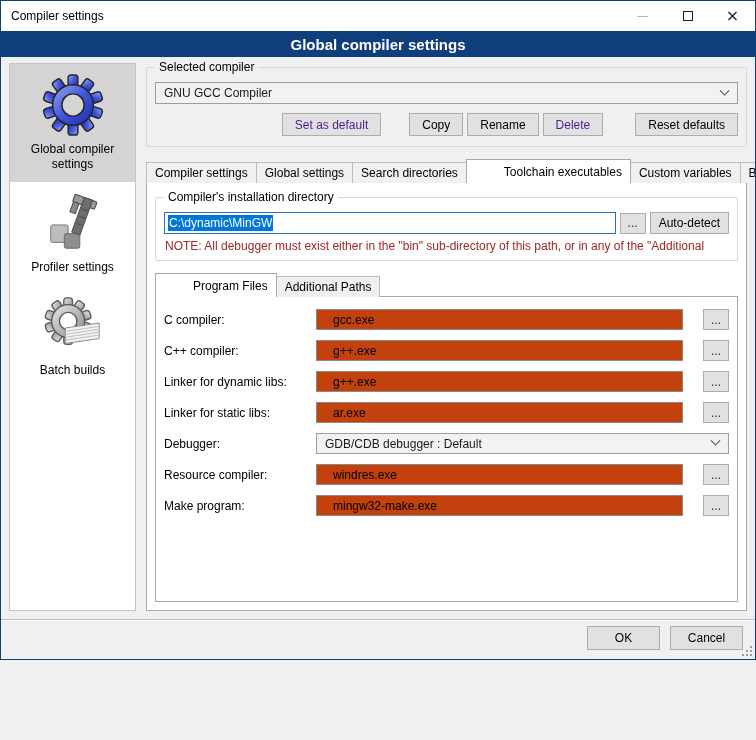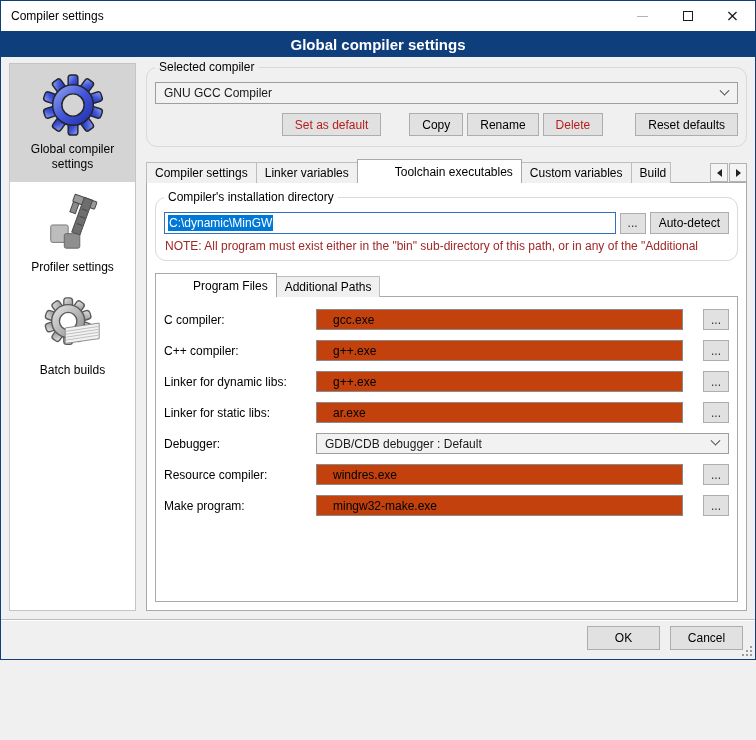--- a/index.html
+++ b/index.html
@@ -44,21 +44,21 @@
     border:1px solid #c5c5c5; margin-bottom:8px;
     display:flex; flex-direction:column; overflow:hidden;
   }
   .side-item { padding:8px 2px 10px; text-align:center; cursor:default; }
   .side-item.selected { background:#d4d4d4; }
   .side-item svg { display:block; margin:2px auto 6px; }
   .side-label { line-height:1.25; color:#000; }
   
   .main { flex:1 1 auto; display:flex; flex-direction:column; min-width:0; }
   
-  .groupbox { position:relative; border:1px solid #d9d9d9; border-radius:11px; padding:14px 8px 10px; }
+  .groupbox { position:relative; border:1px solid #d9d9d9; border-radius:2px; padding:14px 8px 10px; }
   .groupbox > .gb-label {
     position:absolute; top:-8px; left:8px; padding:0 4px;
     background:#f0f0f0; color:#000;
   }
   .groupbox.on-white > .gb-label { background:#fff; }
   .gb-compiler { margin-top:4px; flex:0 0 auto; }
   
   .combo {
     height:22px; background:#f2f2f2; border:1px solid #9e9e9e;
     display:flex; align-items:center; padding:0 9px 0 8px;
@@ -68,21 +68,21 @@
   .chev {
     width:7px; height:7px; flex:0 0 auto;
     border-right:1.5px solid #4a4a4a; border-bottom:1.5px solid #4a4a4a;
     transform:rotate(45deg) translate(-2px,-2px);
   }
   
   .btn {
     height:23px; padding:0 12px; background:#e1e1e1; border:1px solid #adadad;
     font-family:inherit; font-size:12px; color:#000; cursor:default;
   }
-  .btn.disabled { color:#b91c1c; }
+  .btn.disabled { color:#4c1d95; }
   .btn-row { display:flex; justify-content:flex-end; margin-top:9px; gap:4px; }
   .sp28 { margin-left:24px;text-align:right; }
   .sp32 { margin-left:28px; }
   
   .tabs { display:flex; align-items:flex-end; margin-top:12px; position:relative; z-index:2; flex:0 0 auto; }
   .tab {
     height:21px; padding:0 8px; background:#f0f0f0;
     border:1px solid #bdbdbd; border-bottom:none;
     display:flex; align-items:center; margin-right:-1px;
     white-space:nowrap; cursor:default; color:#000;
@@ -255,21 +255,22 @@
           <button class="btn disabled">Set as default</button>
           <button class="btn sp28">Copy</button>
           <button class="btn">Rename</button>
           <button class="btn disabled">Delete</button>
           <button class="btn sp32">Reset defaults</button>
         </div>
       </div>
 
       <div class="tabs">
         <div class="tab">Compiler settings</div>
-        <div class="tab">Linker variables</div>
+        <div class="tab">Global settings</div>
+        <div class="tab">Search directories</div>
         <div class="tab active">Toolchain executables</div>
         <div class="tab">Custom variables</div>
         <div class="tab clipped">Build</div>
         <div class="tab-arrows">
           <div class="arrow-btn">
               <span class="tri-left"></span>
             </div>
           <div class="arrow-btn">
               <span class="tri-right"></span>
             </div>
@@ -280,21 +281,21 @@
 
         <div class="groupbox on-white gb-install">
           <span class="gb-label">Compiler's installation directory</span>
           <div class="dir-row">
             <div class="dir-input">
               <span class="selected-text">C:\dynamic\MinGW</span>
             </div>
             <button class="btn browse small">...</button>
             <button class="btn small">Auto-detect</button>
           </div>
-          <div class="note">NOTE: All program must exist either in the "bin" sub-directory of this path, or in any of the "Additional</div>
+          <div class="note">NOTE: All debugger must exist either in the "bin" sub-directory of this path, or in any of the "Additional</div>
         </div>
 
         <div class="tabs subtabs">
           <div class="tab active">Program Files</div>
           <div class="tab">Additional Paths</div>
         </div>
 
         <div class="inner-page">
 
           <div class="field-row">

